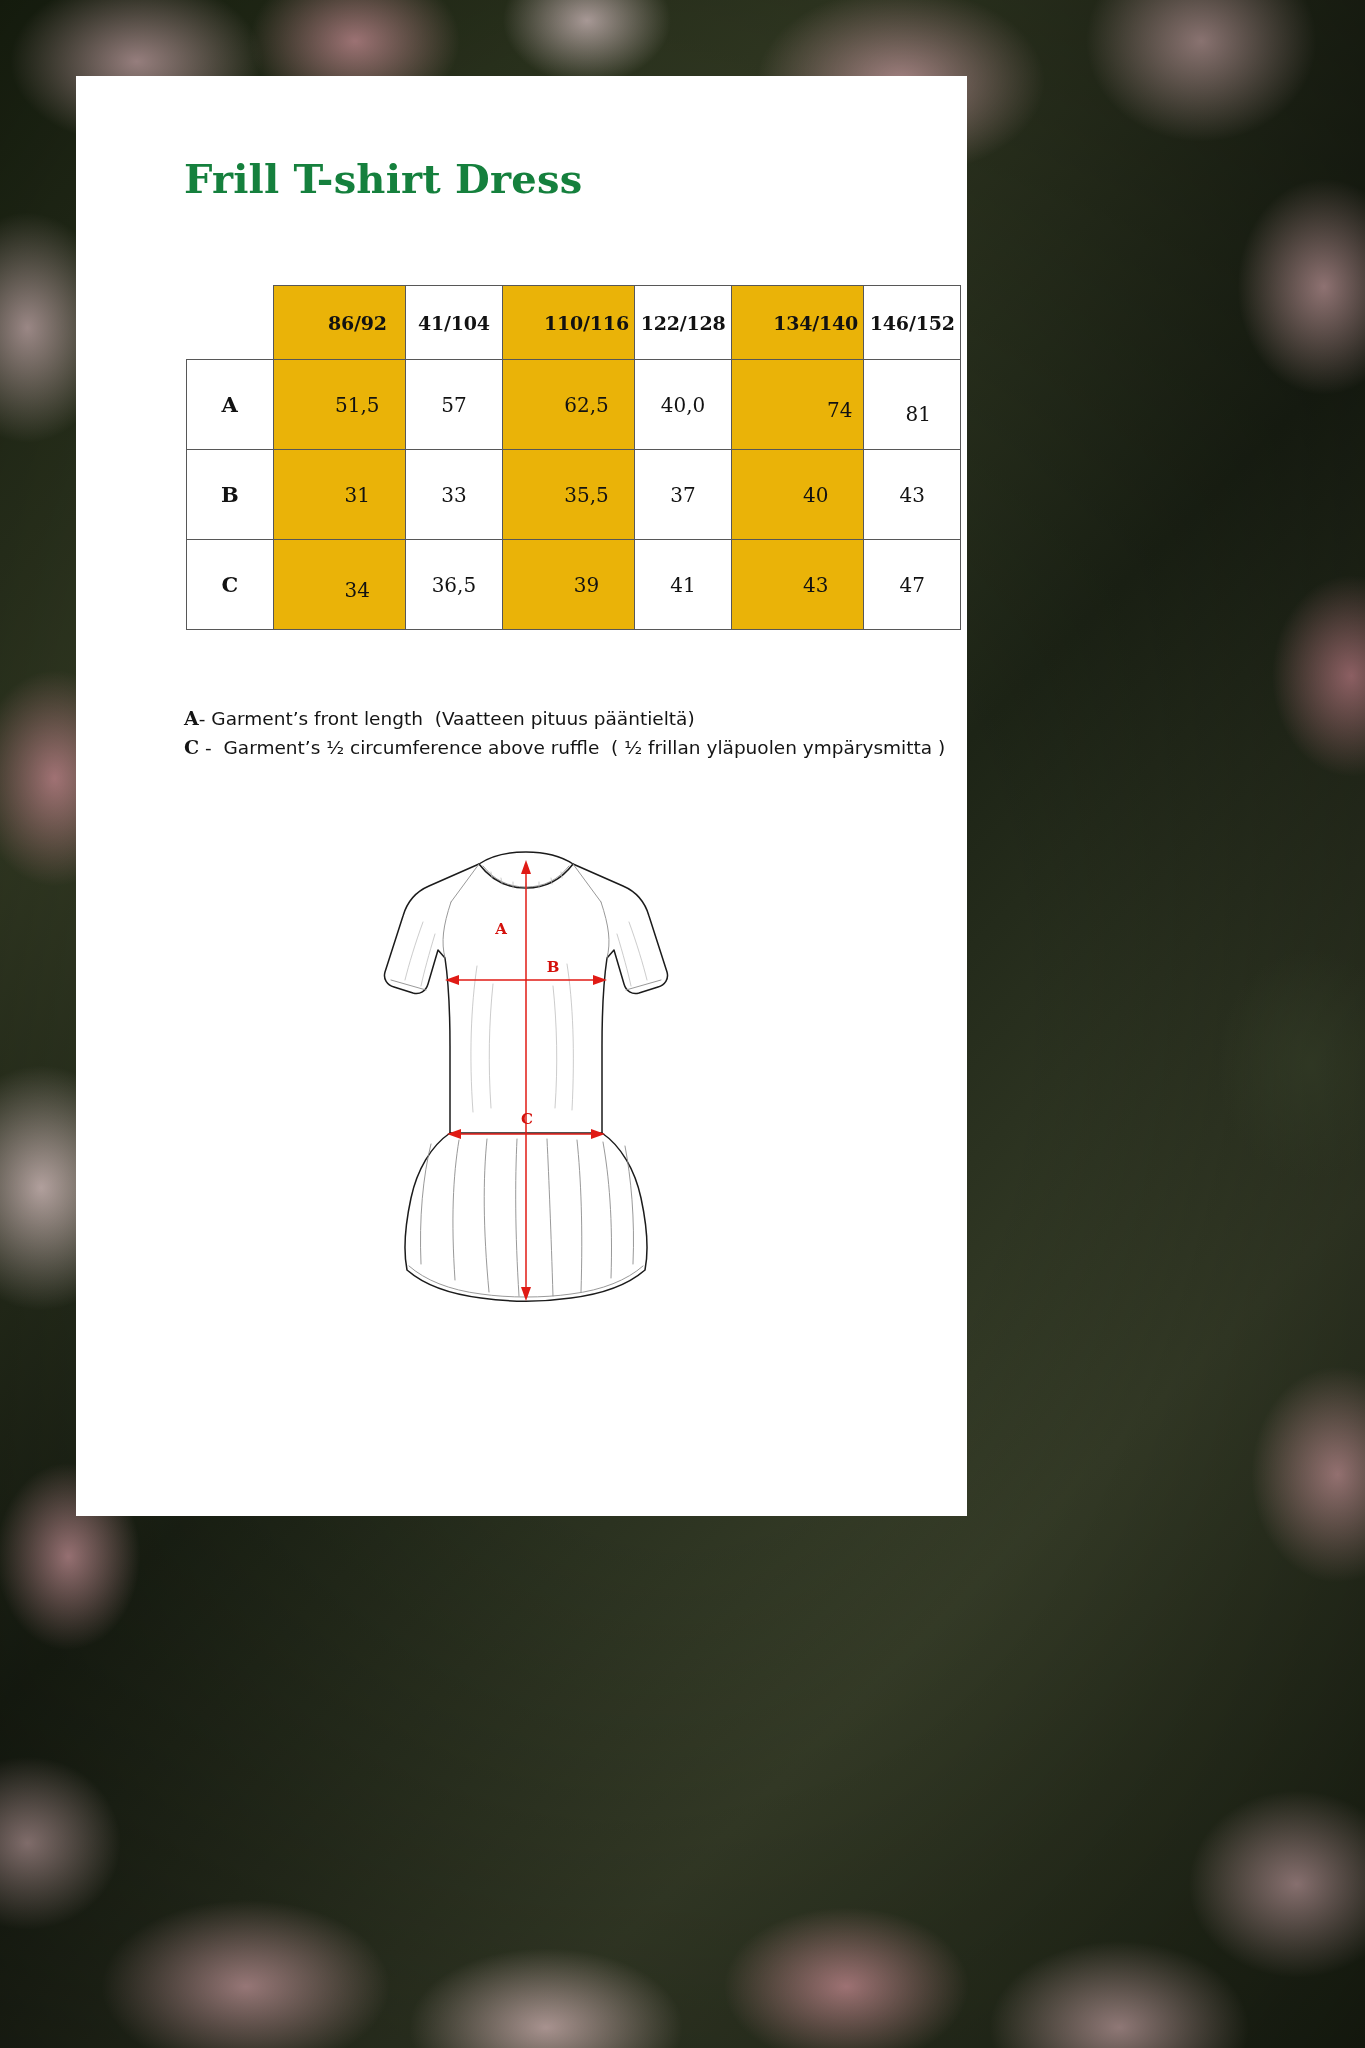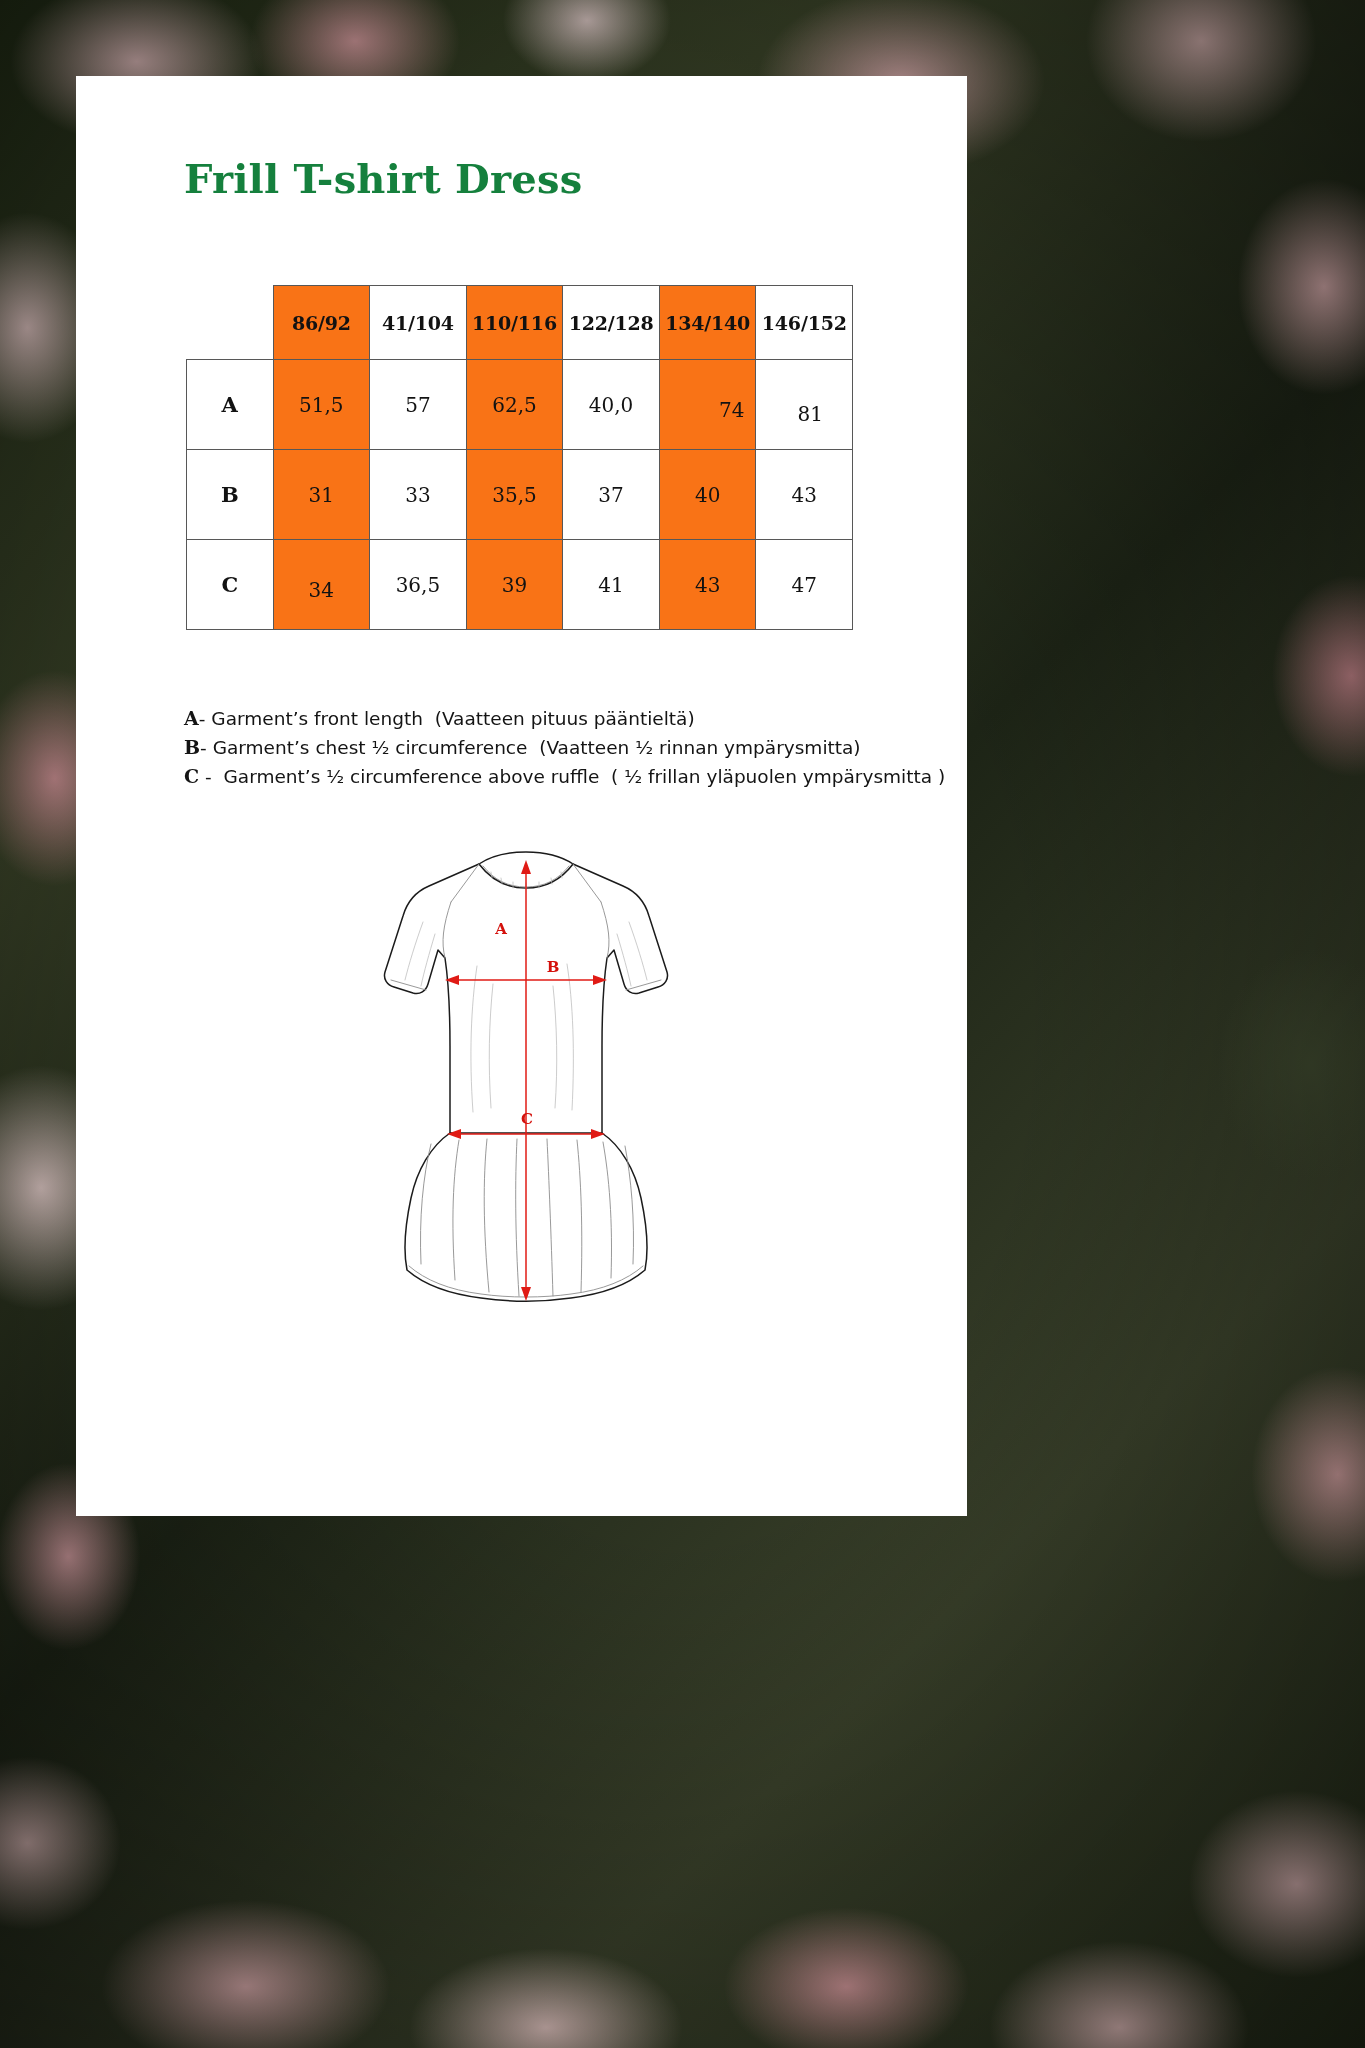--- a/index.html
+++ b/index.html
@@ -101,21 +101,21 @@
     letter-spacing: -0.2px;
   }
   #size-table tbody td {
     height: 89px;
     font-size: 20px;
   }
   #size-table tbody td.rowlabel {
     font-weight: 700;
     font-size: 21px;
   }
-  #size-table .shade { background: #f97316; }
+  #size-table .shade { background: #eab308; padding-left: 36px; }
   #size-table thead th.corner { border-top: none; border-left: none; background: #fff; }
   #size-table tbody td.rowlabel { background: #fff; }
 
   
   #size-table tbody tr:nth-child(1) td:nth-child(6) span { position: relative; top: 5px; margin-left: 48px; }
   #size-table tbody tr:nth-child(1) td:nth-child(7) span { position: relative; top: 9px; margin-left: 12px; }
   #size-table tbody tr:nth-child(3) td:nth-child(2) span { position: relative; top: 5px; }
 
   
   #legend {
@@ -208,23 +208,20 @@
         <td><span>47</span></td>
       </tr>
     </tbody>
   </table>
 
   <div id="legend">
     <div class="legend-line">
       <span class="legend-key">A</span><span>-</span>&nbsp;<span>Garment’s front length</span>&nbsp;&nbsp;<span>(Vaatteen pituus pääntieltä)</span>
     </div>
     <div class="legend-line">
-      <span class="legend-key">B</span><span>-</span>&nbsp;<span>Garment’s chest ½ circumference</span>&nbsp;&nbsp;<span>(Vaatteen ½ rinnan ympärysmitta)</span>
-    </div>
-    <div class="legend-line">
       <span class="legend-key">C</span>&nbsp;<span>-</span>&nbsp;&nbsp;<span>Garment’s ½ circumference above ruffle</span>&nbsp;&nbsp;<span>( ½ frillan yläpuolen ympärysmitta )</span>
     </div>
   </div>
 
   <div id="tech-drawing">
     <svg viewBox="0 0 390 480" xmlns="http://www.w3.org/2000/svg">
 
       <g>
 
         <path class="dress-ink" d="M148,18

